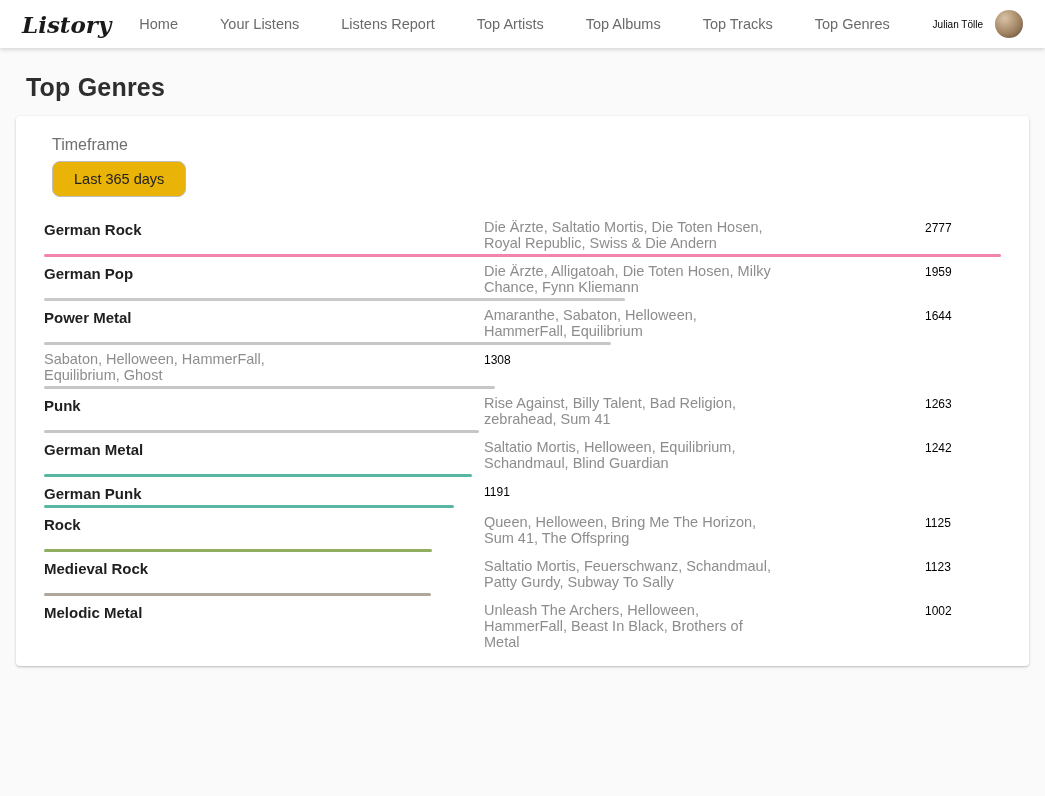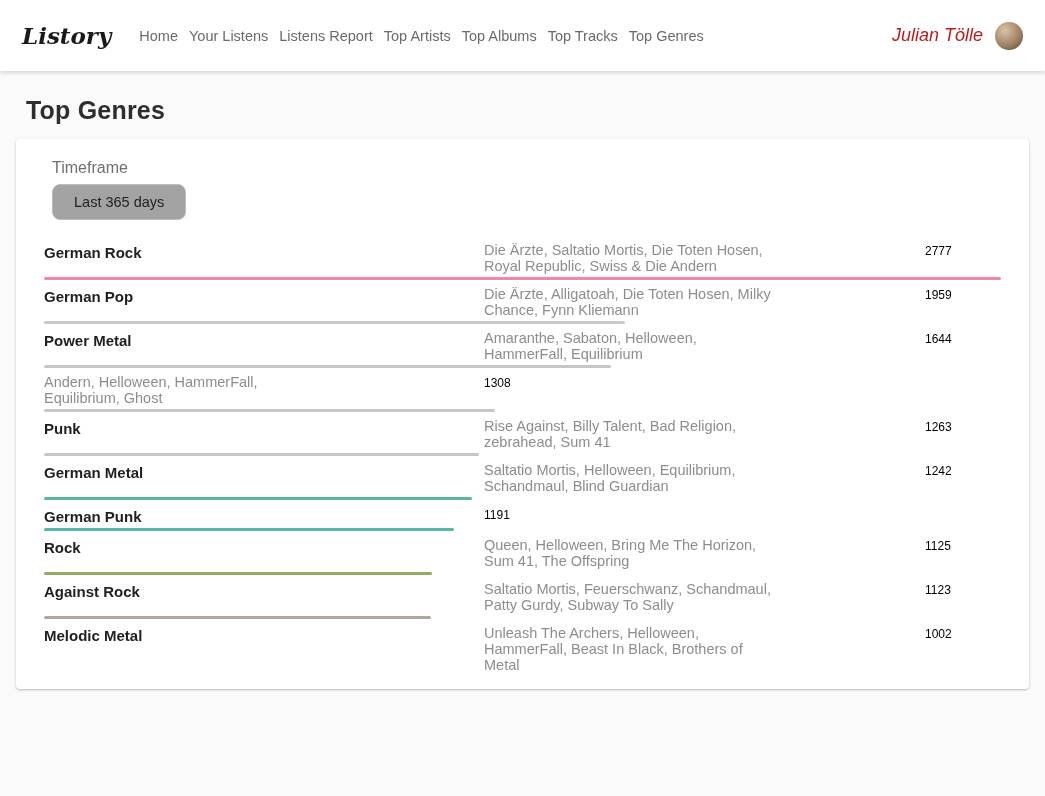--- a/index.html
+++ b/index.html
@@ -5,39 +5,39 @@
   * { margin:0; padding:0; box-sizing:border-box; }
   html, body { width:1045px; height:796px; overflow:hidden; }
   body {
     background:#fafafa;
     font-family:"Liberation Sans", sans-serif;
     color:#212121;
   }
 
   
   header {
-    height:71px; background:#ffffff;
+    height:48px; background:#ffffff;
     display:flex; align-items:center;
     padding:0 22px;
     box-shadow:0 2px 4px rgba(0,0,0,.14);
     position:relative; z-index:2;
   }
   .logo {
     font-family:"DejaVu Serif", serif;
     font-style:italic; font-weight:700;
     font-size:23px; color:#1a1a1a;
     margin-right:28px; cursor:pointer; white-space:nowrap;
   }
-  nav { display:flex; gap:11px;justify-content:center; }
+  nav { display:flex; gap:42px;justify-content:center; }
   nav a {
     font-size:14.5px; color:#6a6a6a;
     text-decoration:none; cursor:pointer; white-space:nowrap;
   }
   .user { margin-left:auto; display:flex; align-items:center; gap:12px; }
-  .user-name { font-size:18px; color:#b91c1c;font-style:italic; }
+  .user-name { font-size:10px; color:#000000; }
   .avatar {
     width:28px; height:28px; border-radius:50%;
     background:radial-gradient(circle at 35% 30%, #d9c3a5, #9b7e5e 60%, #554331);
     cursor:pointer; flex:0 0 auto;
   }
 
   
   main { padding:0 16px; }
   h1 {
     font-size:25px; font-weight:600; color:#2e2e2e;
@@ -45,21 +45,21 @@
   }
   .card {
     background:#ffffff; border-radius:4px;
     box-shadow:0 1px 3px rgba(0,0,0,.2), 0 1px 1px rgba(0,0,0,.07);
     padding:20px 28px 10px;
   }
 
   .timeframe { margin-left:8px; }
   .tf-label { display:block; font-size:16px; color:#6f6f6f; }
   .tf-btn {
-    margin-top:7px; background:#a3a3a3;
+    margin-top:7px; background:#eab308;
     border:1px solid #bdbdbd; border-radius:8px;
     padding:9px 21px; font-size:14.5px; color:#222;
     font-family:inherit; cursor:pointer;
   }
 
   .table { margin-top:16px; }
   .row {
     display:grid; grid-template-columns:440px 441px 1fr;
     position:relative; padding:6px 0 6px;
   }
@@ -122,21 +122,21 @@
   </div>
 
   <div class="row">
     <div class="g-name">Power Metal</div>
     <div class="g-artists">Amaranthe, Sabaton, Helloween, HammerFall, Equilibrium</div>
     <div class="g-count">1644</div>
     <div class="bar" style="width: 59.2006%; background: rgb(198, 198, 198);"></div>
   </div>
 
   <div class="row">
-    <div class="g-artists">Andern, Helloween, HammerFall, Equilibrium, Ghost</div>
+    <div class="g-artists">Sabaton, Helloween, HammerFall, Equilibrium, Ghost</div>
     <div class="g-count">1308</div>
     <div class="bar" style="width: 47.1012%; background: rgb(198, 198, 198);"></div>
   </div>
 
   <div class="row">
     <div class="g-name">Punk</div>
     <div class="g-artists">Rise Against, Billy Talent, Bad Religion, zebrahead, Sum 41</div>
     <div class="g-count">1263</div>
     <div class="bar" style="width: 45.4807%; background: rgb(198, 198, 198);"></div>
   </div>
@@ -155,21 +155,21 @@
   </div>
 
   <div class="row">
     <div class="g-name">Rock</div>
     <div class="g-artists">Queen, Helloween, Bring Me The Horizon, Sum 41, The Offspring</div>
     <div class="g-count">1125</div>
     <div class="bar" style="width: 40.5113%; background: rgb(143, 174, 96);"></div>
   </div>
 
   <div class="row">
-    <div class="g-name">Against Rock</div>
+    <div class="g-name">Medieval Rock</div>
     <div class="g-artists">Saltatio Mortis, Feuerschwanz, Schandmaul, Patty Gurdy, Subway To Sally</div>
     <div class="g-count">1123</div>
     <div class="bar" style="width: 40.4393%; background: rgb(176, 167, 155);"></div>
   </div>
 
   <div class="row">
     <div class="g-name">Melodic Metal</div>
     <div class="g-artists">Unleash The Archers, Helloween, HammerFall, Beast In Black, Brothers of Metal</div>
     <div class="g-count">1002</div>
 

